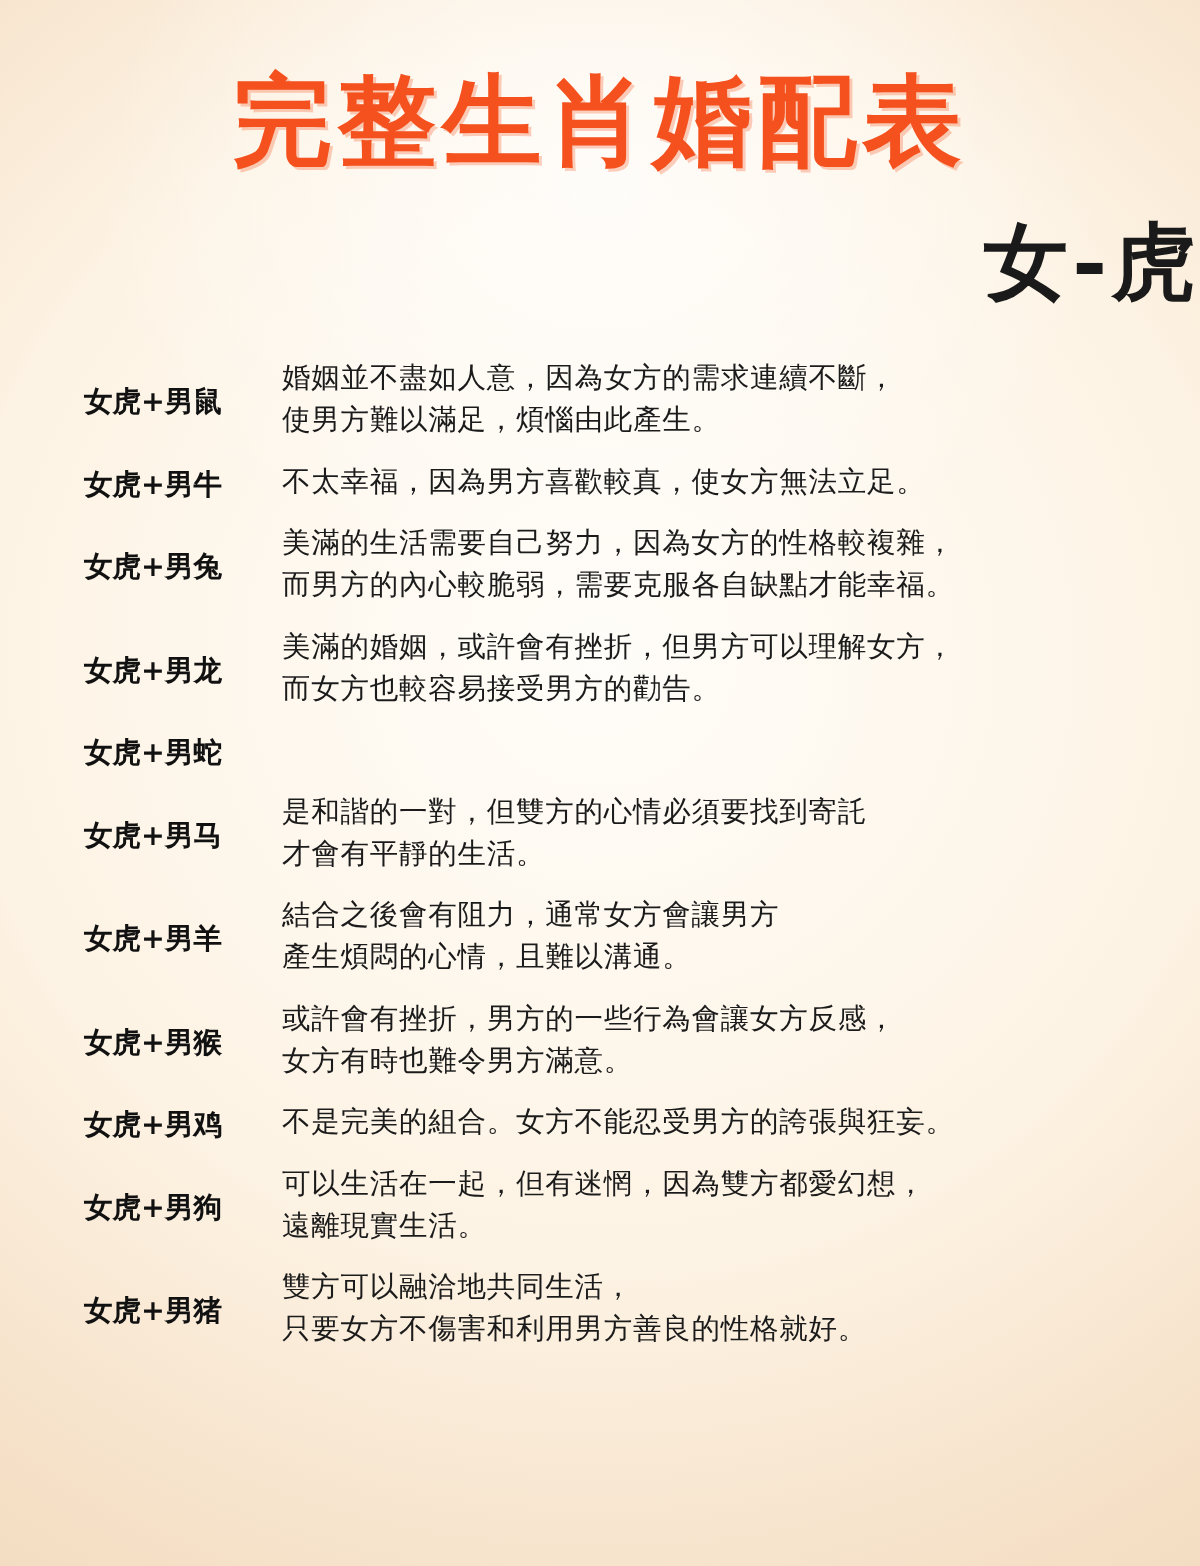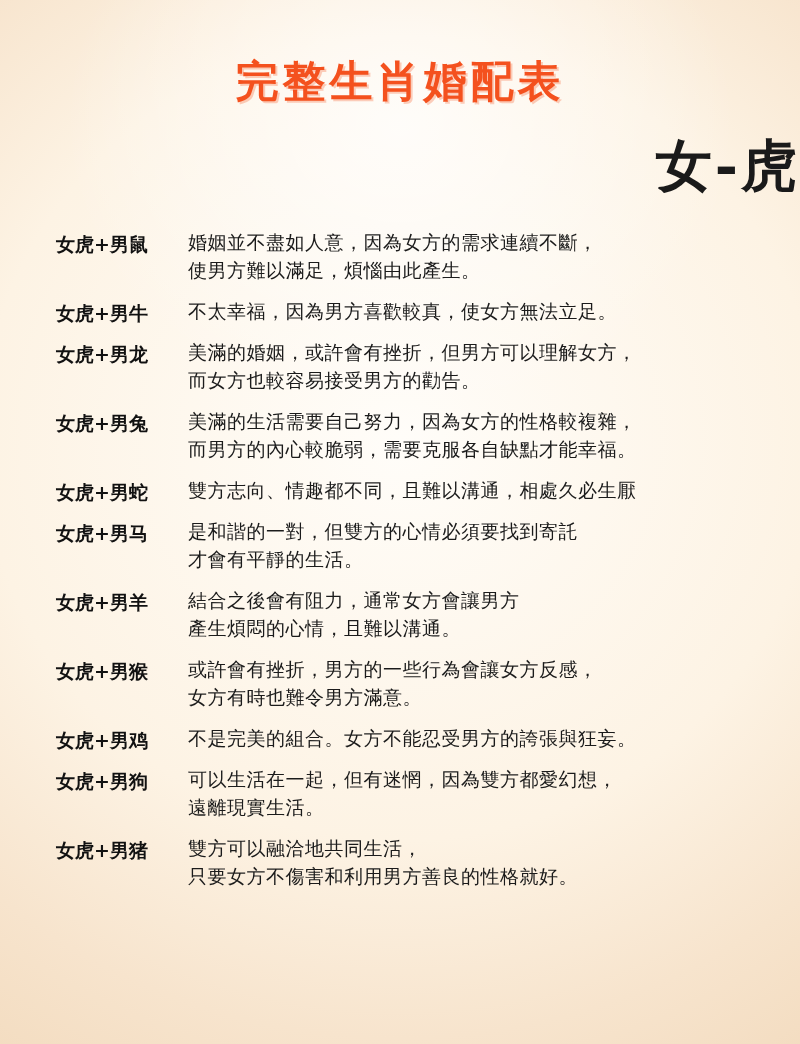--- a/index.html
+++ b/index.html
@@ -27,46 +27,46 @@
     inset: 0;
     background:
       radial-gradient(ellipse 60% 40% at 50% 12%, rgba(255,255,255,0.75) 0%, rgba(255,255,255,0) 70%);
     pointer-events: none;
   }
   .title {
     position: relative;
     text-align: center;
     font-family: "DejaVu Serif", "Liberation Serif", serif;
     font-weight: bold;
-    font-size: 43px;
+    font-size: 66px;
     line-height: 1;
     letter-spacing: 4px;
     color: #f4511e;
-    padding-top: 60px;
+    padding-top: 47px;
     text-shadow: 2px 2px 0 rgba(244,81,30,0.28);
   }
   .subtitle {
     position: relative;
     text-align: right;
     font-family: "DejaVu Serif", "Liberation Serif", serif;
     font-weight: bold;
     font-size: 56px;
     line-height: 1;
     letter-spacing: 3px;
     color: #1a1a1a;
     padding-top: 34px;
   }
   .list {
     position: relative;
     margin: 36px 0 0 0;
     padding: 0 36px 0 56px;
   }
   .row {
     display: flex;
-    align-items: flex-start;
+    align-items: center;
     margin-bottom: 13px;
   }
   .row-label {
     flex: 0 0 132px;
     width: 132px;
     font-family: "DejaVu Serif", "Liberation Serif", serif;
     font-weight: bold;
     font-size: 19px;
     line-height: 26px;
     color: #111;
@@ -105,40 +105,37 @@
     </div>
 
     <div class="row">
       <div class="row-label">女虎+男牛</div>
       <div class="row-text">
         <span class="ln">不太幸福，因為男方喜歡較真，使女方無法立足。</span>
       </div>
     </div>
 
     <div class="row">
+      <div class="row-label">女虎+男兔</div>
+      <div class="row-text">
+        <span class="ln">美滿的生活需要自己努力，因為女方的性格較複雜，</span>
+        <span class="ln">而男方的內心較脆弱，需要克服各自缺點才能幸福。</span>
+      </div>
+    </div>
+
+    <div class="row">
       <div class="row-label">女虎+男龙</div>
       <div class="row-text">
         <span class="ln">美滿的婚姻，或許會有挫折，但男方可以理解女方，</span>
         <span class="ln">而女方也較容易接受男方的勸告。</span>
       </div>
     </div>
 
     <div class="row">
-      <div class="row-label">女虎+男兔</div>
-      <div class="row-text">
-        <span class="ln">美滿的生活需要自己努力，因為女方的性格較複雜，</span>
-        <span class="ln">而男方的內心較脆弱，需要克服各自缺點才能幸福。</span>
-      </div>
-    </div>
-
-    <div class="row">
       <div class="row-label">女虎+男蛇</div>
-      <div class="row-text">
-        <span class="ln">雙方志向、情趣都不同，且難以溝通，相處久必生厭</span>
-      </div>
     </div>
 
     <div class="row">
       <div class="row-label">女虎+男马</div>
       <div class="row-text">
         <span class="ln">是和諧的一對，但雙方的心情必須要找到寄託</span>
         <span class="ln">才會有平靜的生活。</span>
       </div>
     </div>
 

